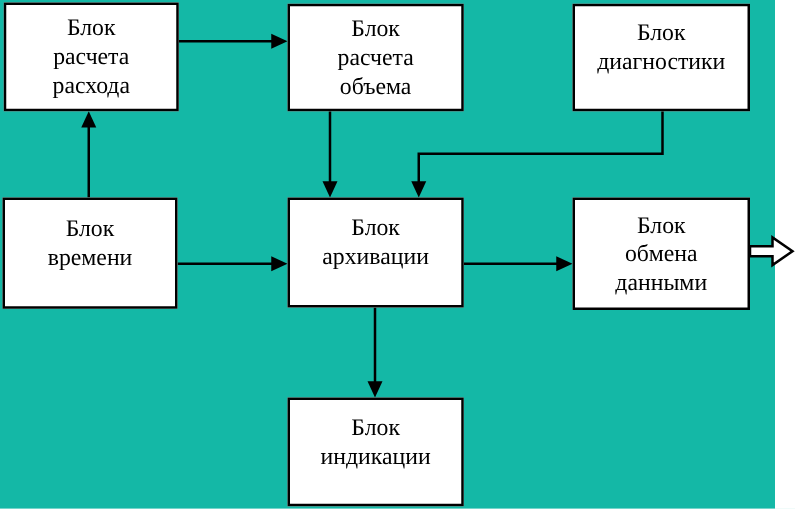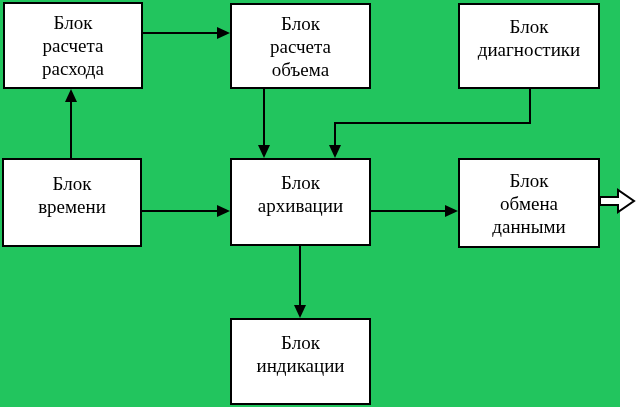--- a/index.html
+++ b/index.html
@@ -1,20 +1,20 @@
 <!DOCTYPE html>
 <html><head>
 <meta charset="utf-8">
 <style>
   html, body { margin: 0; padding: 0; background: #ffffff; }
   .canvas {
     position: relative;
     width: 620px;
     height: 407px;
-    background: #22c55e;
+    background: #14b8a6;
     font-family: "Liberation Serif", "DejaVu Serif", serif;
   }
   .node {
     position: absolute;
     box-sizing: border-box;
     border: 2px solid #000000;
     background: #ffffff;
     display: flex;
     align-items: center;
     justify-content: center;

